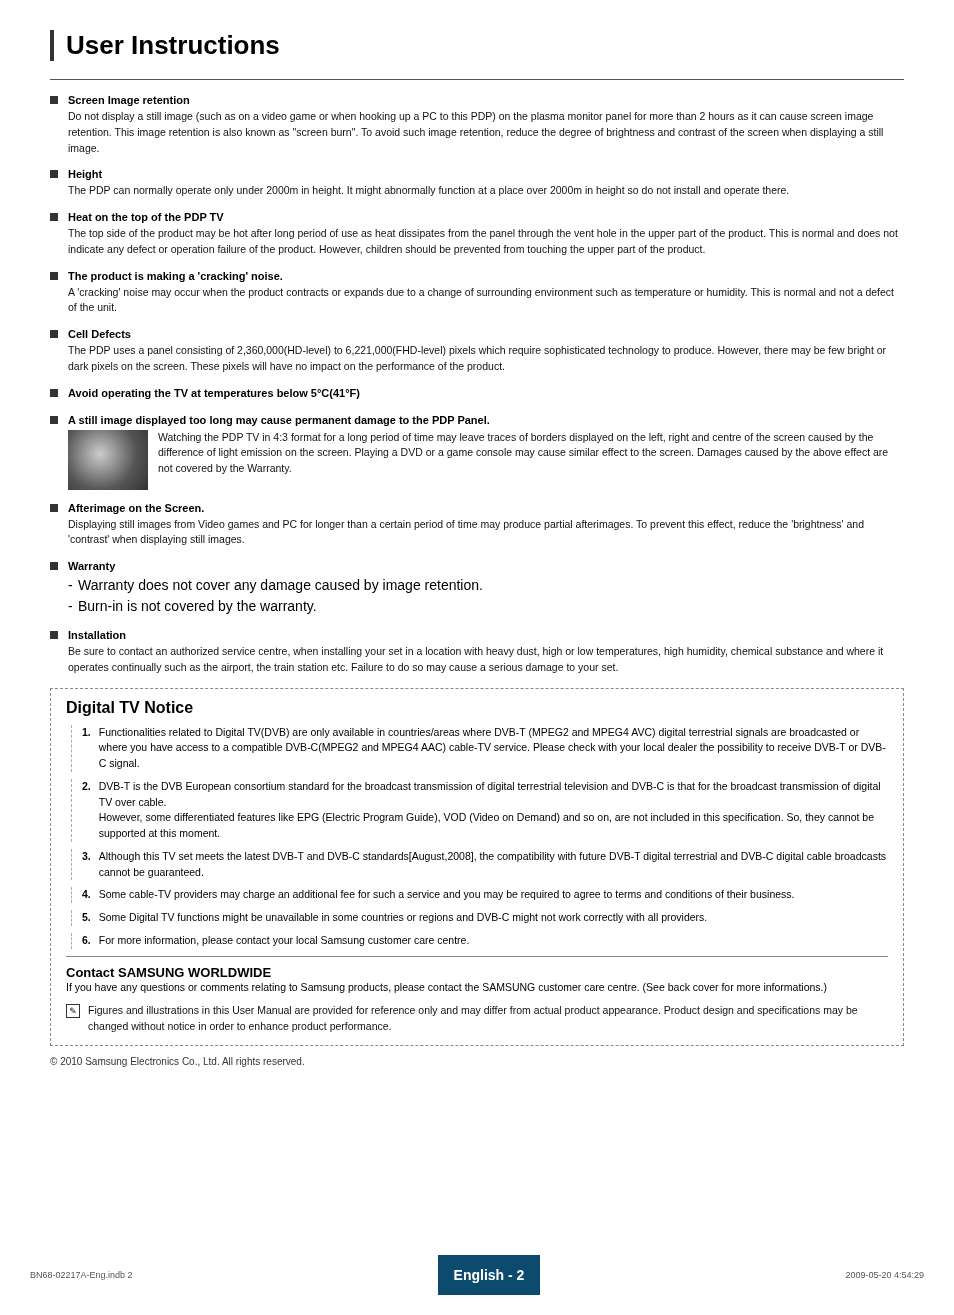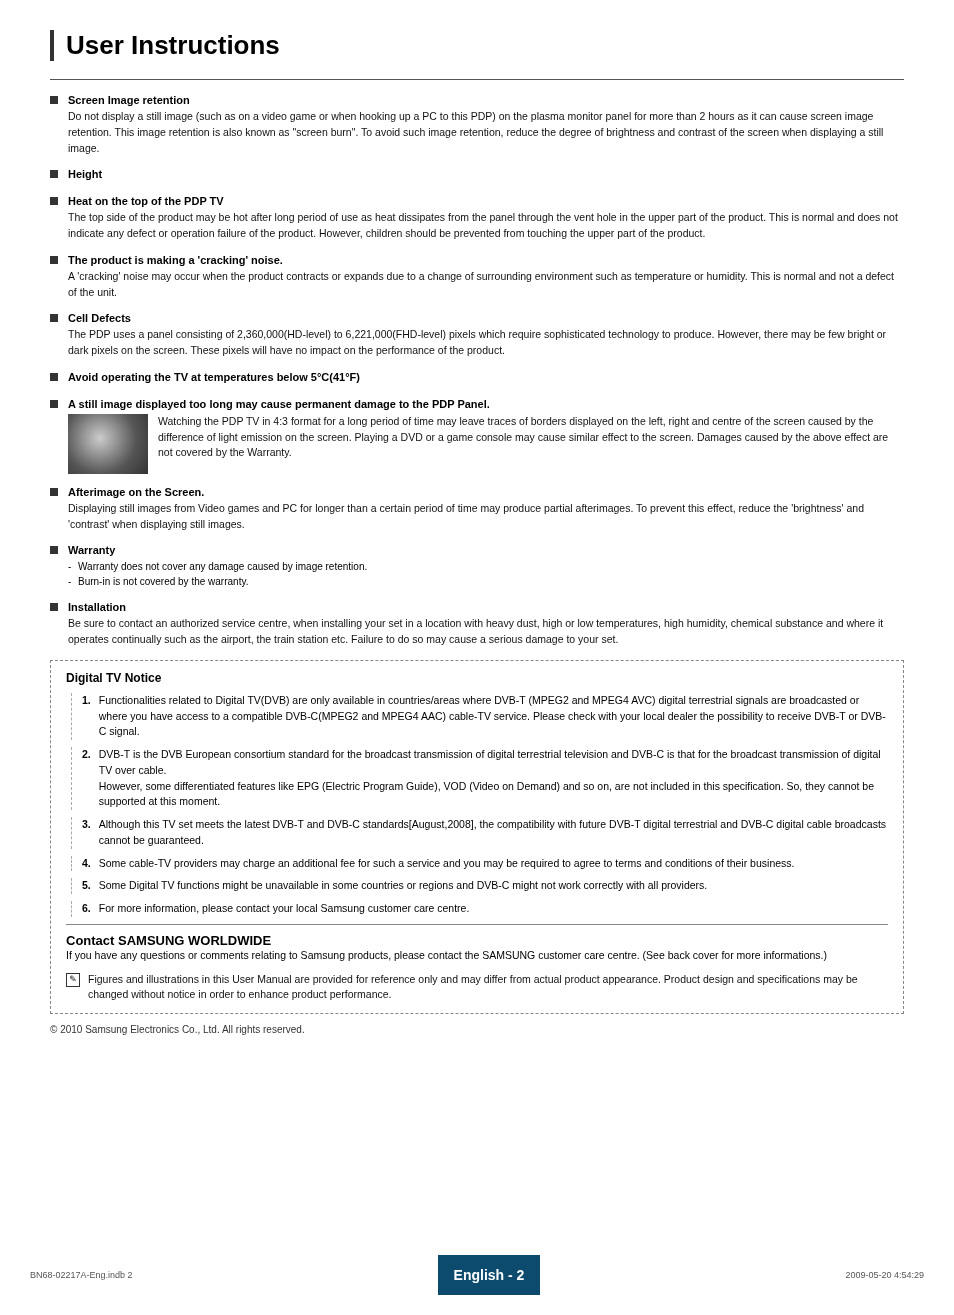--- a/index.html
+++ b/index.html
@@ -75,39 +75,39 @@
       position: absolute;
       top: 0; left: 0; right: 0; bottom: 0;
       background: radial-gradient(circle at 40% 40%, #ccc 0%, #555 60%, #333 100%);
     }
     .warranty-list {
       list-style: none;
       padding: 0;
       margin-top: 3px;
     }
     .warranty-list li {
-      font-size: 10px;
+      font-size: 14px;
       line-height: 1.5;
       padding-left: 10px;
       position: relative;
     }
     .warranty-list li::before {
       content: '-';
       position: absolute;
       left: 0;
     }
     
     .dashed-box {
       border: 1.5px dashed #888;
       padding: 10px 15px;
       margin-top: 10px;
     }
     .dashed-box-title {
       font-weight: bold;
-      font-size: 12px;
+      font-size: 16px;
       margin-bottom: 8px;
     }
     .numbered-list {
       padding-left: 0;
       list-style: none;
     }
     .numbered-list li {
       display: flex;
       align-items: flex-start;
       margin-bottom: 7px;
@@ -198,20 +198,21 @@
     <div class="section-content">
       <div class="section-heading">Screen Image retention</div>
       <div class="section-text">Do not display a still image (such as on a video game or when hooking up a PC to this PDP) on the plasma monitor panel for more than 2 hours as it can cause screen image retention. This image retention is also known as "screen burn". To avoid such image retention, reduce the degree of brightness and contrast of the screen when displaying a still image.</div>
     </div>
   </div>
 
   <div class="section-item">
     <div class="bullet-square"></div>
     <div class="section-content">
       <div class="section-heading">Height</div>
+      <div class="section-text">The PDP can normally operate only under 2000m in height. It might abnormally function at a place over 2000m in height so do not install and operate there.</div>
     </div>
   </div>
 
   <div class="section-item">
     <div class="bullet-square"></div>
     <div class="section-content">
       <div class="section-heading">Heat on the top of the PDP TV</div>
       <div class="section-text">The top side of the product may be hot after long period of use as heat dissipates from the panel through the vent hole in the upper part of the product. This is normal and does not indicate any defect or operation failure of the product. However, children should be prevented from touching the upper part of the product.</div>
     </div>
   </div>

